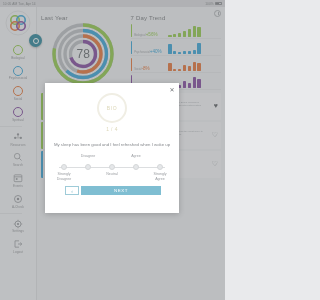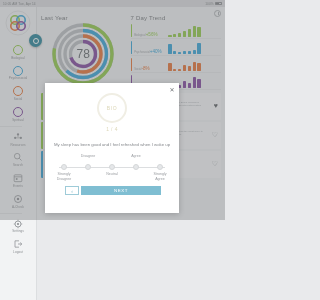--- a/index.html
+++ b/index.html
@@ -2,21 +2,21 @@
 <html><head>
 <meta charset="utf-8">
 <style>
   * { box-sizing: border-box; margin: 0; padding: 0; }
   html, body {
     width: 225px; height: 300px;
     font-family: "Liberation Sans", sans-serif;
     background: #e9eaec;
     overflow: hidden;
   }
-  #app { position: relative; width: 225px; height: 220px; background: #eef0f1; }
+  #app { position: relative; width: 225px; height: 300px; background: #eef0f1; }
 
   
   .statusbar {
     position: absolute; top: 0; left: 0; width: 225px; height: 7px;
     background: #d9dadc; display: flex; align-items: center;
     padding: 0 3px; z-index: 40;
   }
   .sb-left { font-size: 3.2px; color: #7b7d80; letter-spacing: .1px; }
   .sb-right { margin-left: auto; display: flex; align-items: center; gap: 1.5px; }
   .sb-pct { font-size: 3.2px; color: #7b7d80; }

